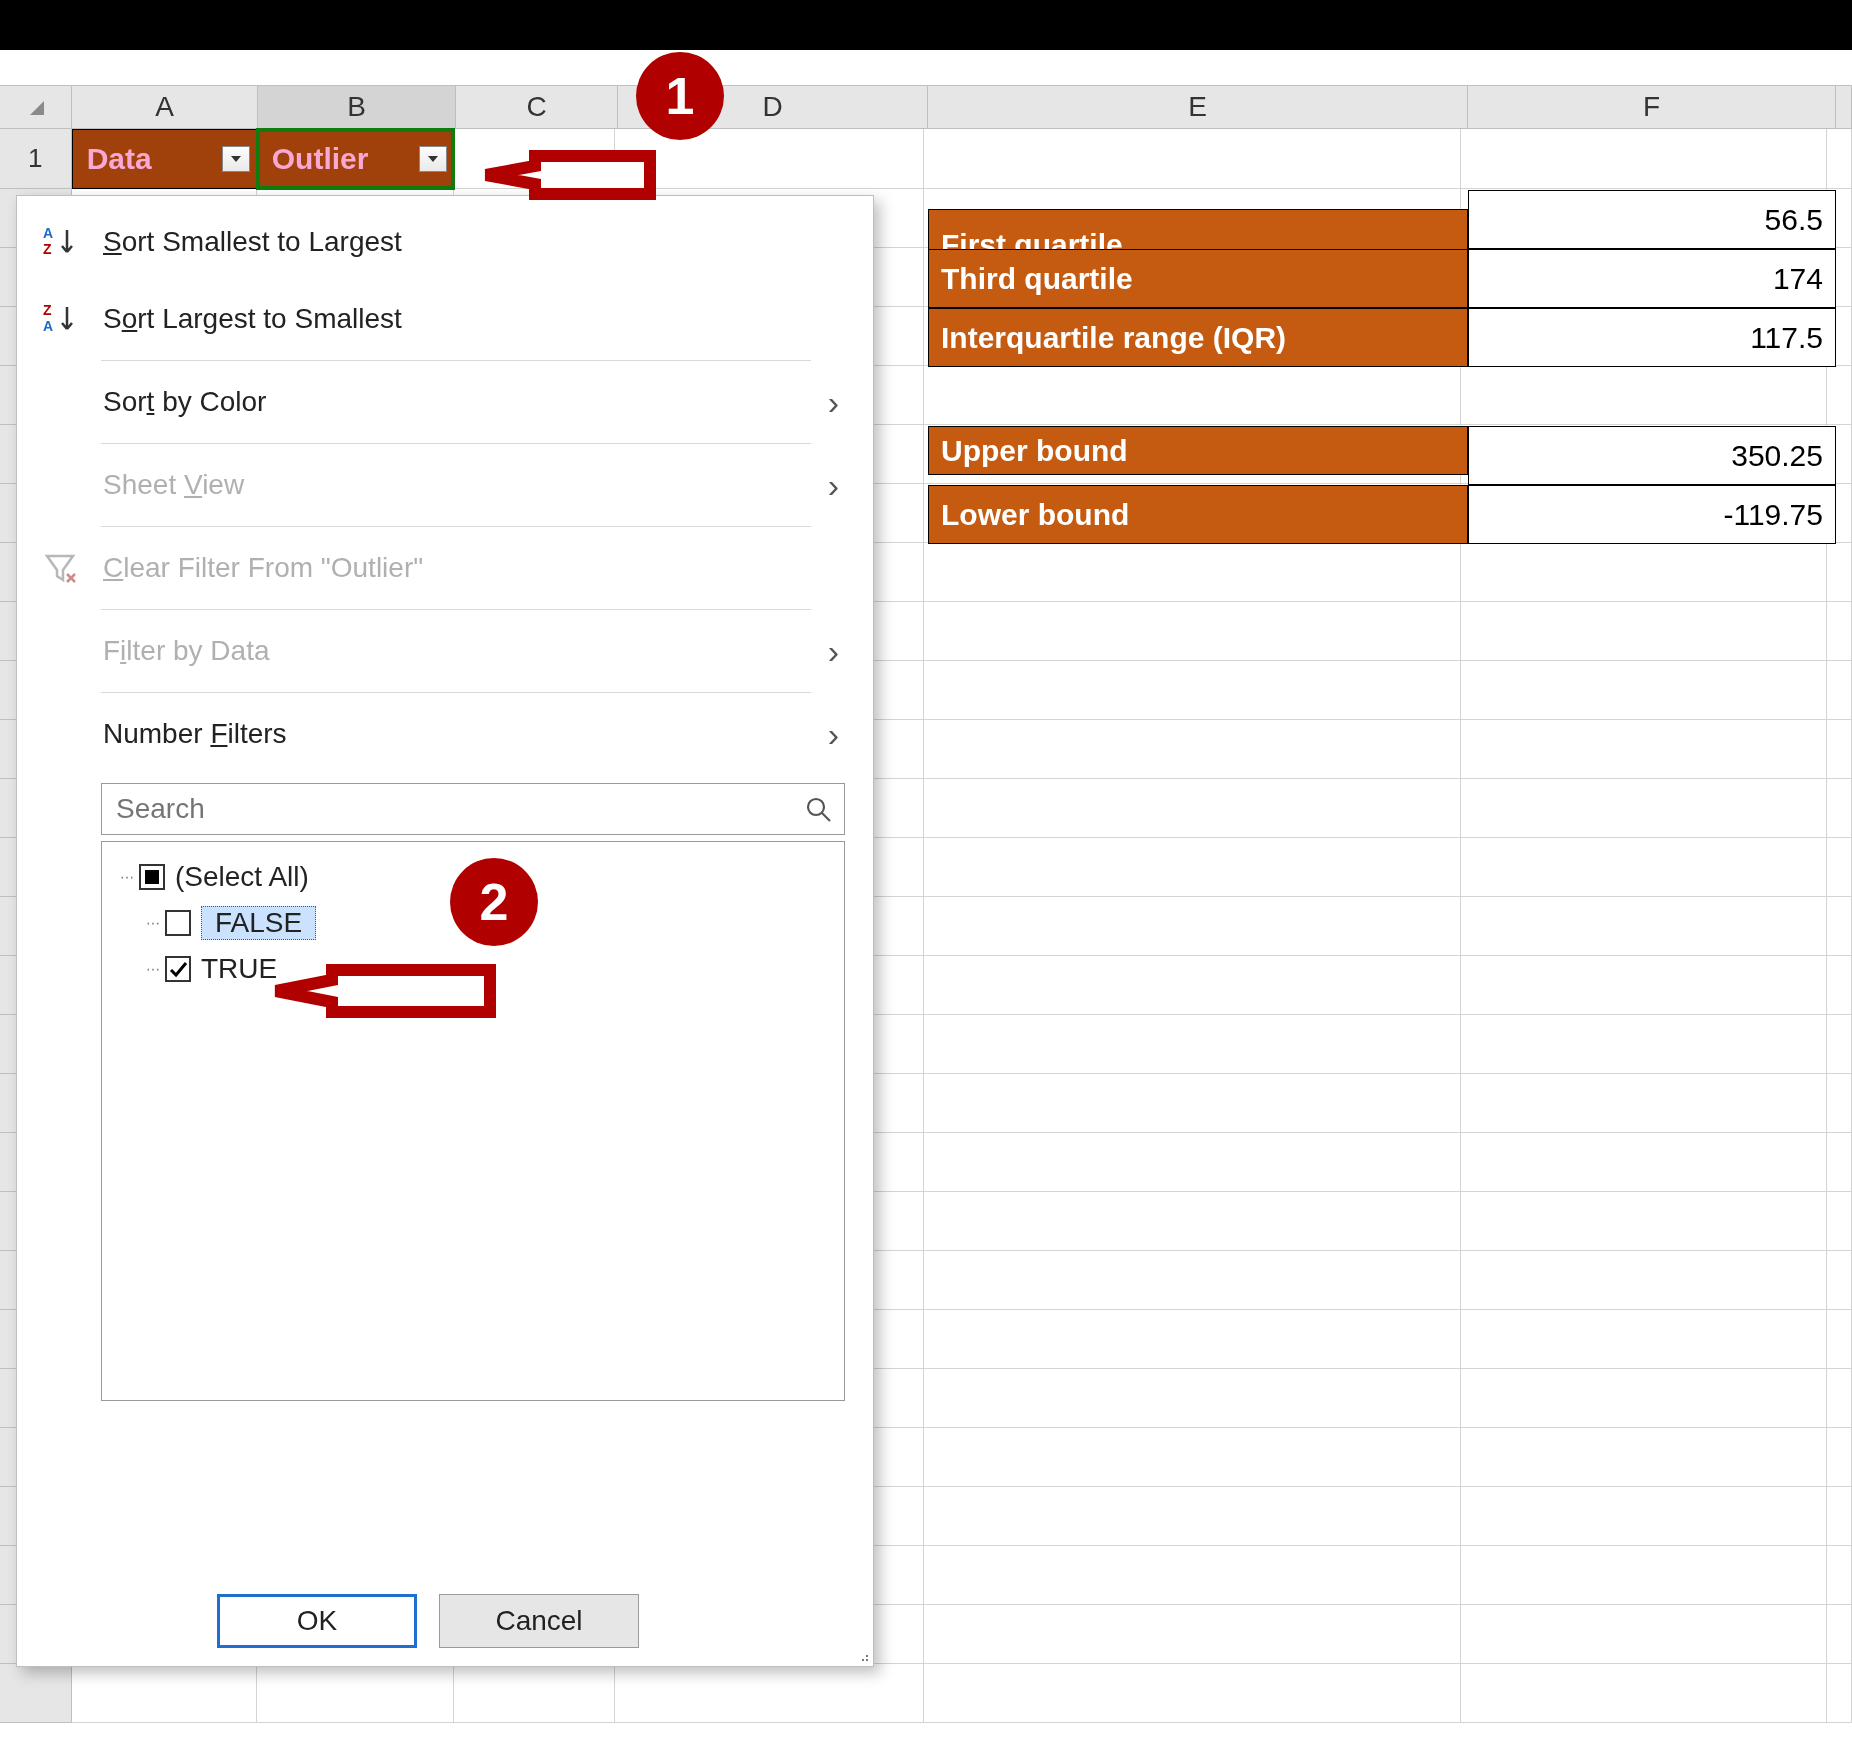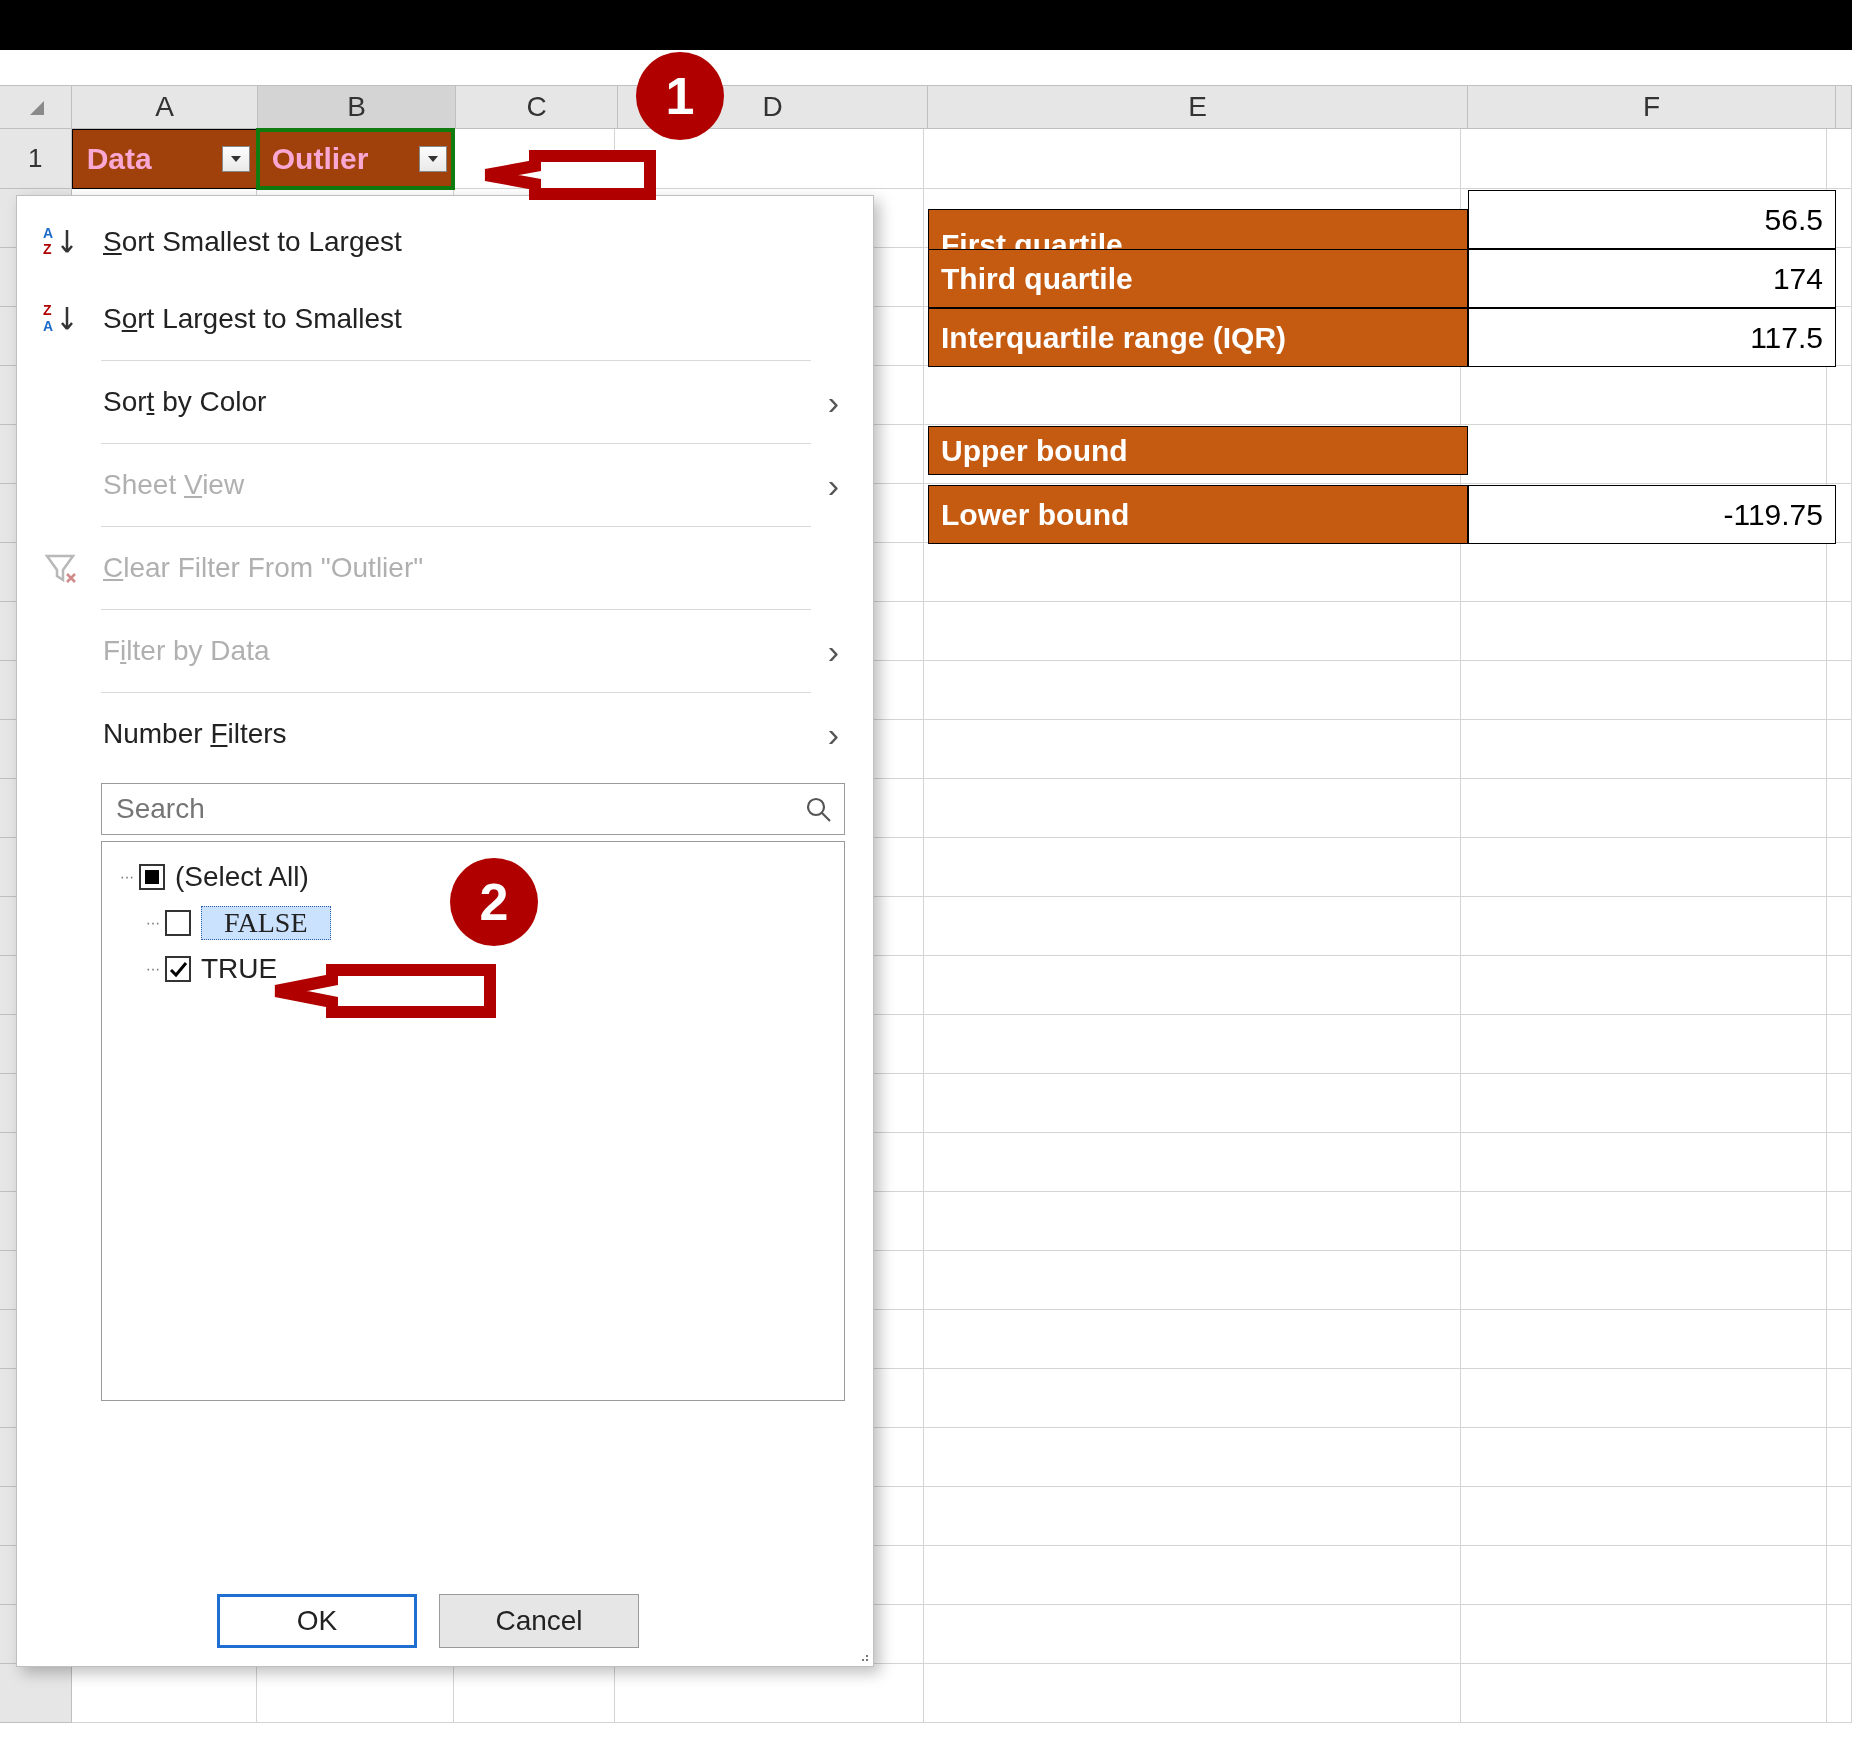--- a/index.html
+++ b/index.html
@@ -50,21 +50,21 @@
   .searchwrap input { flex:1; border:none; outline:none; font-size:28px; color:#888; background:transparent; }
   .searchwrap svg { width:28px; height:28px; stroke:#555; }
 
   .treebox { margin:6px 28px 12px 84px; border:1px solid #9a9a9a; background:#fff; padding:12px 14px 12px 18px; height:560px; }
   .treeitem { display:flex; align-items:center; height:46px; font-size:28px; position:relative; }
   .treedots { color:#777; font-size:14px; letter-spacing:-1px; margin-right:6px; }
   .tcb { width:26px; height:26px; border:2px solid #333; margin-right:10px; display:flex; align-items:center; justify-content:center; background:#fff; position:relative; }
   .tcb.mixed::after { content:""; width:14px; height:14px; background:#000; }
   .tcb.checked svg { width:20px; height:20px; }
   .tlabel { }
-  .tlabel.hl { background:#cbe2ff; border:1px dotted #2a5db0; padding:0 22px;font-family:Liberation Serif, serif; }
+  .tlabel.hl { background:#cbe2ff; border:1px dotted #2a5db0; padding:0 13px; }
 
   .btnrow { position:absolute; left:0; right:0; bottom:18px; display:flex; justify-content:center; gap:22px; padding-right:34px; }
   .btn { width:200px; height:54px; display:flex; align-items:center; justify-content:center; font-size:28px; background:#e6e6e6; border:1px solid #9a9a9a; }
   .btn.primary { background:#fff; border:3px solid #1f6fd0; }
 
   .resizer { position:absolute; right:4px; bottom:4px; width:14px; height:14px; }
   .resizer::before { content:""; position:absolute; right:0; bottom:0; width:12px; height:12px; background:
      radial-gradient(circle at 10px 10px,#777 1.4px,transparent 1.5px),
      radial-gradient(circle at 6px 10px,#777 1.4px,transparent 1.5px),
      radial-gradient(circle at 10px 6px,#777 1.4px,transparent 1.5px); }
@@ -387,20 +387,21 @@
       <div id="rows-anchor"></div>
   </div>
 
   <div class="cell colE statlabel" style="position:absolute; left:928px; top:190px; height:72px;margin-top:19px;">First quartile</div>
   <div class="cell colF statvalue" style="position:absolute; left:1468px; top:190px; height:59px;padding-left:44px;">56.5</div>
   <div class="cell colE statlabel" style="position:absolute; left:928px; top:249px; height:59px;">Third quartile</div>
   <div class="cell colF statvalue" style="position:absolute; left:1468px; top:249px; height:59px;">174</div>
   <div class="cell colE statlabel" style="position:absolute; left:928px; top:308px; height:59px;">Interquartile range (IQR)</div>
   <div class="cell colF statvalue" style="position:absolute; left:1468px; top:308px; height:59px;">117.5</div>
   <div class="cell colE statlabel" style="position:absolute; left:928px; top:426px; height:49px;">Upper bound</div>
+  <div class="cell colF statvalue" style="position:absolute; left:1468px; top:426px; height:59px;">350.25</div>
   <div class="cell colE statlabel" style="position:absolute; left:928px; top:485px; height:59px;">Lower bound</div>
   <div class="cell colF statvalue" style="position:absolute; left:1468px; top:485px; height:59px;">-119.75</div>
 
   <div class="popup">
     <div class="pitem row1">
       <svg class="sorticon" viewBox="0 0 36 36">
         <text x="0" y="14" font-size="14" fill="#1a6bc7" font-weight="700">A</text>
         <text x="0" y="30" font-size="14" fill="#b00000" font-weight="700">Z</text>
         <path d="M24 6 V28 M24 28 L19 22 M24 28 L29 22" stroke="#333" stroke-width="2.5" fill="none"></path>
       </svg>

